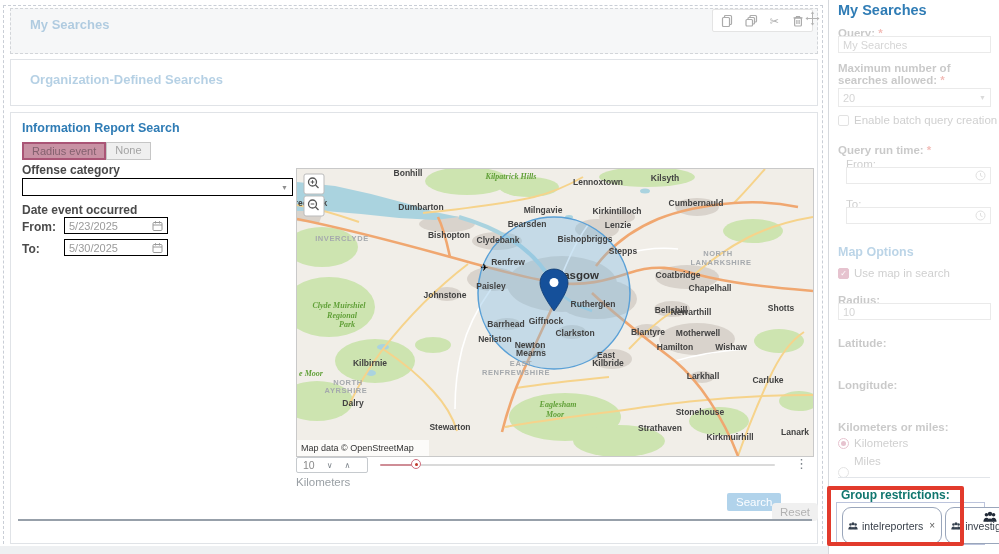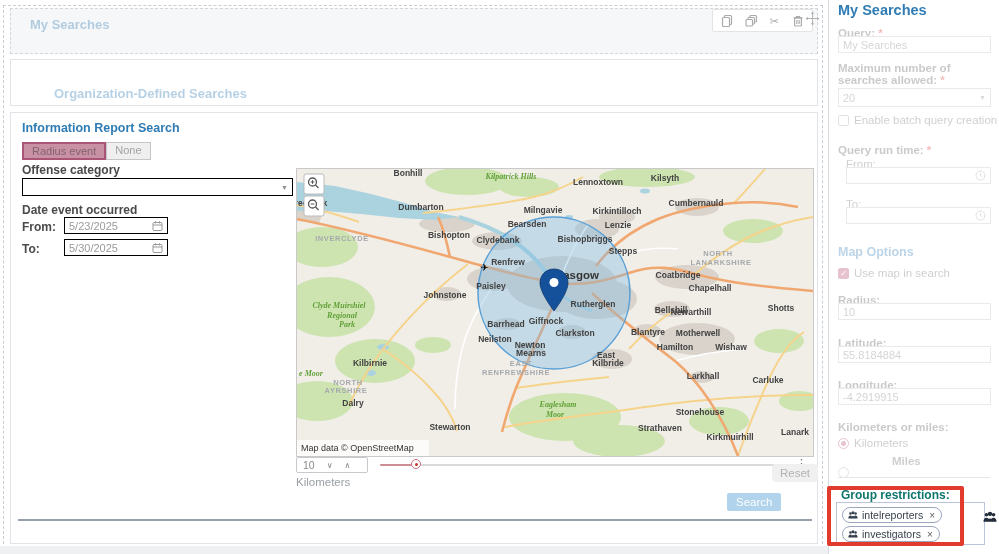--- a/index.html
+++ b/index.html
@@ -47,42 +47,42 @@
   .stepper .chev{color:#7d848b;font-size:8px;margin-left:12px;}
   .track-f{left:380px;top:464px;width:37px;height:2px;background:#cf8d96;border-radius:1px;}
   .track-e{left:417px;top:464px;width:358px;height:2px;background:#dadada;border-radius:1px;}
   .thumb{left:411px;top:459px;width:10px;height:10px;border:1.5px solid #cf6f7f;border-radius:50%;
          background:#fff;box-sizing:border-box;}
   .thumb::after{content:"";position:absolute;left:2.5px;top:2.5px;width:3px;height:3px;border-radius:50%;background:#c0392b;}
   .kebab{left:795px;top:456px;font-size:13px;color:#7d848b;}
   .unit-cap{left:296px;top:476px;font-size:11.5px;color:#9aa0a5;}
   .btn-search{left:727px;top:493px;height:18px;padding:0 9px;background:#b1d3eb;color:#fbfdff;
               font-size:11.5px;border:none;border-radius:2px;}
-  .btn-reset{left:772px;top:464px;height:18px;padding:0 8px;background:#f0f0f0;color:#b2b2b2;
+  .btn-reset{left:772px;top:503px;height:18px;padding:0 8px;background:#f0f0f0;color:#b2b2b2;
              font-size:11.5px;border:none;border-radius:4px;}
   .hr-strong{left:18px;top:519px;width:794px;height:2px;background:#97a0aa;}
   .bottom-strip{left:0;top:546px;width:828px;height:8px;background:#eef0f2;}
   
   .sidebar{left:828px;top:0;width:171px;height:554px;background:#fff;border-left:1px solid #d6d9dd;}
   .sb-title{left:838px;top:2px;font-size:14.5px;font-weight:600;color:#2f7cb5;}
   .fade{left:0;top:0;width:999px;height:554px;opacity:.32;pointer-events:none;}
   .sb-lbl{font-size:11.5px;font-weight:600;color:#5a5a5a;}
   .req{color:#d83020;font-weight:700;}
   .sb-inp{border:1px solid #bfbfbf;background:#fff;font-size:11px;color:#7d7d7d;
           display:flex;align-items:center;padding:0 4px;box-sizing:border-box;}
   .cb{width:11px;height:11px;border:1px solid #a8a8a8;border-radius:2px;background:#fff;box-sizing:border-box;}
   .cb.on{background:#b4476c;border-color:#b4476c;color:#fff;font-size:8px;line-height:10px;text-align:center;}
   .rad{width:11px;height:11px;border:1px solid #a8a8a8;border-radius:50%;background:#fff;box-sizing:border-box;position:relative;}
   .rad.on{border-color:#b4476c;}
   .rad.on::after{content:"";position:absolute;left:2px;top:2px;width:5px;height:5px;border-radius:50%;background:#b4476c;}
   .sb-head{font-size:12.5px;font-weight:600;color:#2f7cb5;}
   .sb-div{left:838px;top:477px;width:152px;height:1px;background:#e2e5e9;}
   .gr-lbl{left:841px;top:488px;font-size:12px;font-weight:700;color:#0f766e;}
   .chips-box{left:836px;top:502px;width:149px;height:43px;border:1px solid #bcc4dc;background:#fff;
-             display:flex;flex-direction:column;gap:3px;padding:4px 0 0 5px;box-sizing:border-box;}
+             display:flex;flex-direction:row;gap:3px;padding:4px 0 0 5px;box-sizing:border-box;}
   .chip{display:inline-flex;align-items:center;gap:4px;border:1px solid #9aa6bb;border-radius:9px;
         background:#fff;padding:1px 6px 1px 5px;font-size:10.5px;color:#3a414b;width:max-content;}
   .chip svg{width:10px;height:10px;fill:#35404e;}
   .chip .x{color:#5d5d5d;font-size:10px;margin-left:2px;cursor:pointer;}
   .ppl-ext{left:983px;top:510px;width:14px;height:14px;fill:#222b38;}
   .red-rect{left:827px;top:486px;width:137px;height:60px;border:4px solid #e23a2c;border-radius:2px;
             box-sizing:border-box;z-index:20;pointer-events:none;}
   .clockico{margin-left:auto;width:11px;height:11px;}
   .clockico svg{stroke:#a0a0a0;fill:none;stroke-width:1;}
 </style>
@@ -128,21 +128,21 @@
           <path d="M5.9,6 v4 M8.1,6 v4"></path>
         </svg></span>
   </div>
   <span class="abs move-ic">
     <svg viewBox="0 0 15 15">
         <path d="M7.5,2 v11 M2,7.5 h11" fill="none"></path>
         <path d="M7.5,0.5 l-1.8,2.3 h3.6 z M7.5,14.5 l-1.8,-2.3 h3.6 z M0.5,7.5 l2.3,-1.8 v3.6 z M14.5,7.5 l-2.3,-1.8 v3.6 z" stroke="none"></path>
       </svg></span>
 
   <div class="abs panel2"></div>
-  <div class="abs ptitle" style="left:30px;top:86px;margin-left:24px;">Organization-Defined Searches</div>
+  <div class="abs ptitle" style="left:30px;top:72px;">Organization-Defined Searches</div>
 
   <div class="abs panel3"></div>
   <h3 class="abs form-h">Information Report Search</h3>
 
   <div class="abs toggles">
     <span class="tg sel">Radius event</span>
     <span class="tg">None</span>
   </div>
 
   <div class="abs lbl" style="left:22px;top:163px;">Offense category</div>
@@ -390,34 +390,28 @@
     <div class="abs sb-head" style="left:838px;top:245px;">Map Options</div>
     <div class="abs cb on" style="left:838px;top:268px;">✓</div>
     <div class="abs sb-lbl" style="left:854px;top:267px;font-weight:400;color:#6b6b6b;">Use map in search</div>
 
     <div class="abs sb-lbl" style="left:838px;top:294px;">Radius:</div>
     <div class="abs sb-inp" style="left:838px;top:303px;width:153px;height:17px;">
       <span>10</span>
       </div>
 
     <div class="abs sb-lbl" style="left:838px;top:337px;">Latitude:</div>
-    <div class="abs sb-inp" style="left:838px;top:346px;width:153px;height:17px;">
-      <span>55.8184884</span>
-      </div>
 
     <div class="abs sb-lbl" style="left:838px;top:379px;">Longitude:</div>
-    <div class="abs sb-inp" style="left:838px;top:388px;width:153px;height:17px;">
-      <span>-4.2919915</span>
-      </div>
 
     <div class="abs sb-lbl" style="left:838px;top:421px;">Kilometers or miles:</div>
     <div class="abs rad on" style="left:838px;top:438px;"></div>
     <div class="abs sb-lbl" style="left:854px;top:437px;font-weight:400;color:#6b6b6b;">Kilometers</div>
     <div class="abs rad" style="left:838px;top:456px;"></div>
-    <div class="abs sb-lbl" style="left:892px;top:455px;font-weight:700;color:#6b6b6b;">Miles</div>
+    <div class="abs sb-lbl" style="left:854px;top:455px;font-weight:400;color:#6b6b6b;">Miles</div>
   </div>
 
   <div class="abs sb-div"></div>
 
   <div class="abs gr-lbl">Group restrictions:</div>
   <div class="abs chips-box" id="chips">
       <span class="chip">
         <svg viewBox="0 0 16 16">
           <use href="#ppl"></use>
         </svg>

